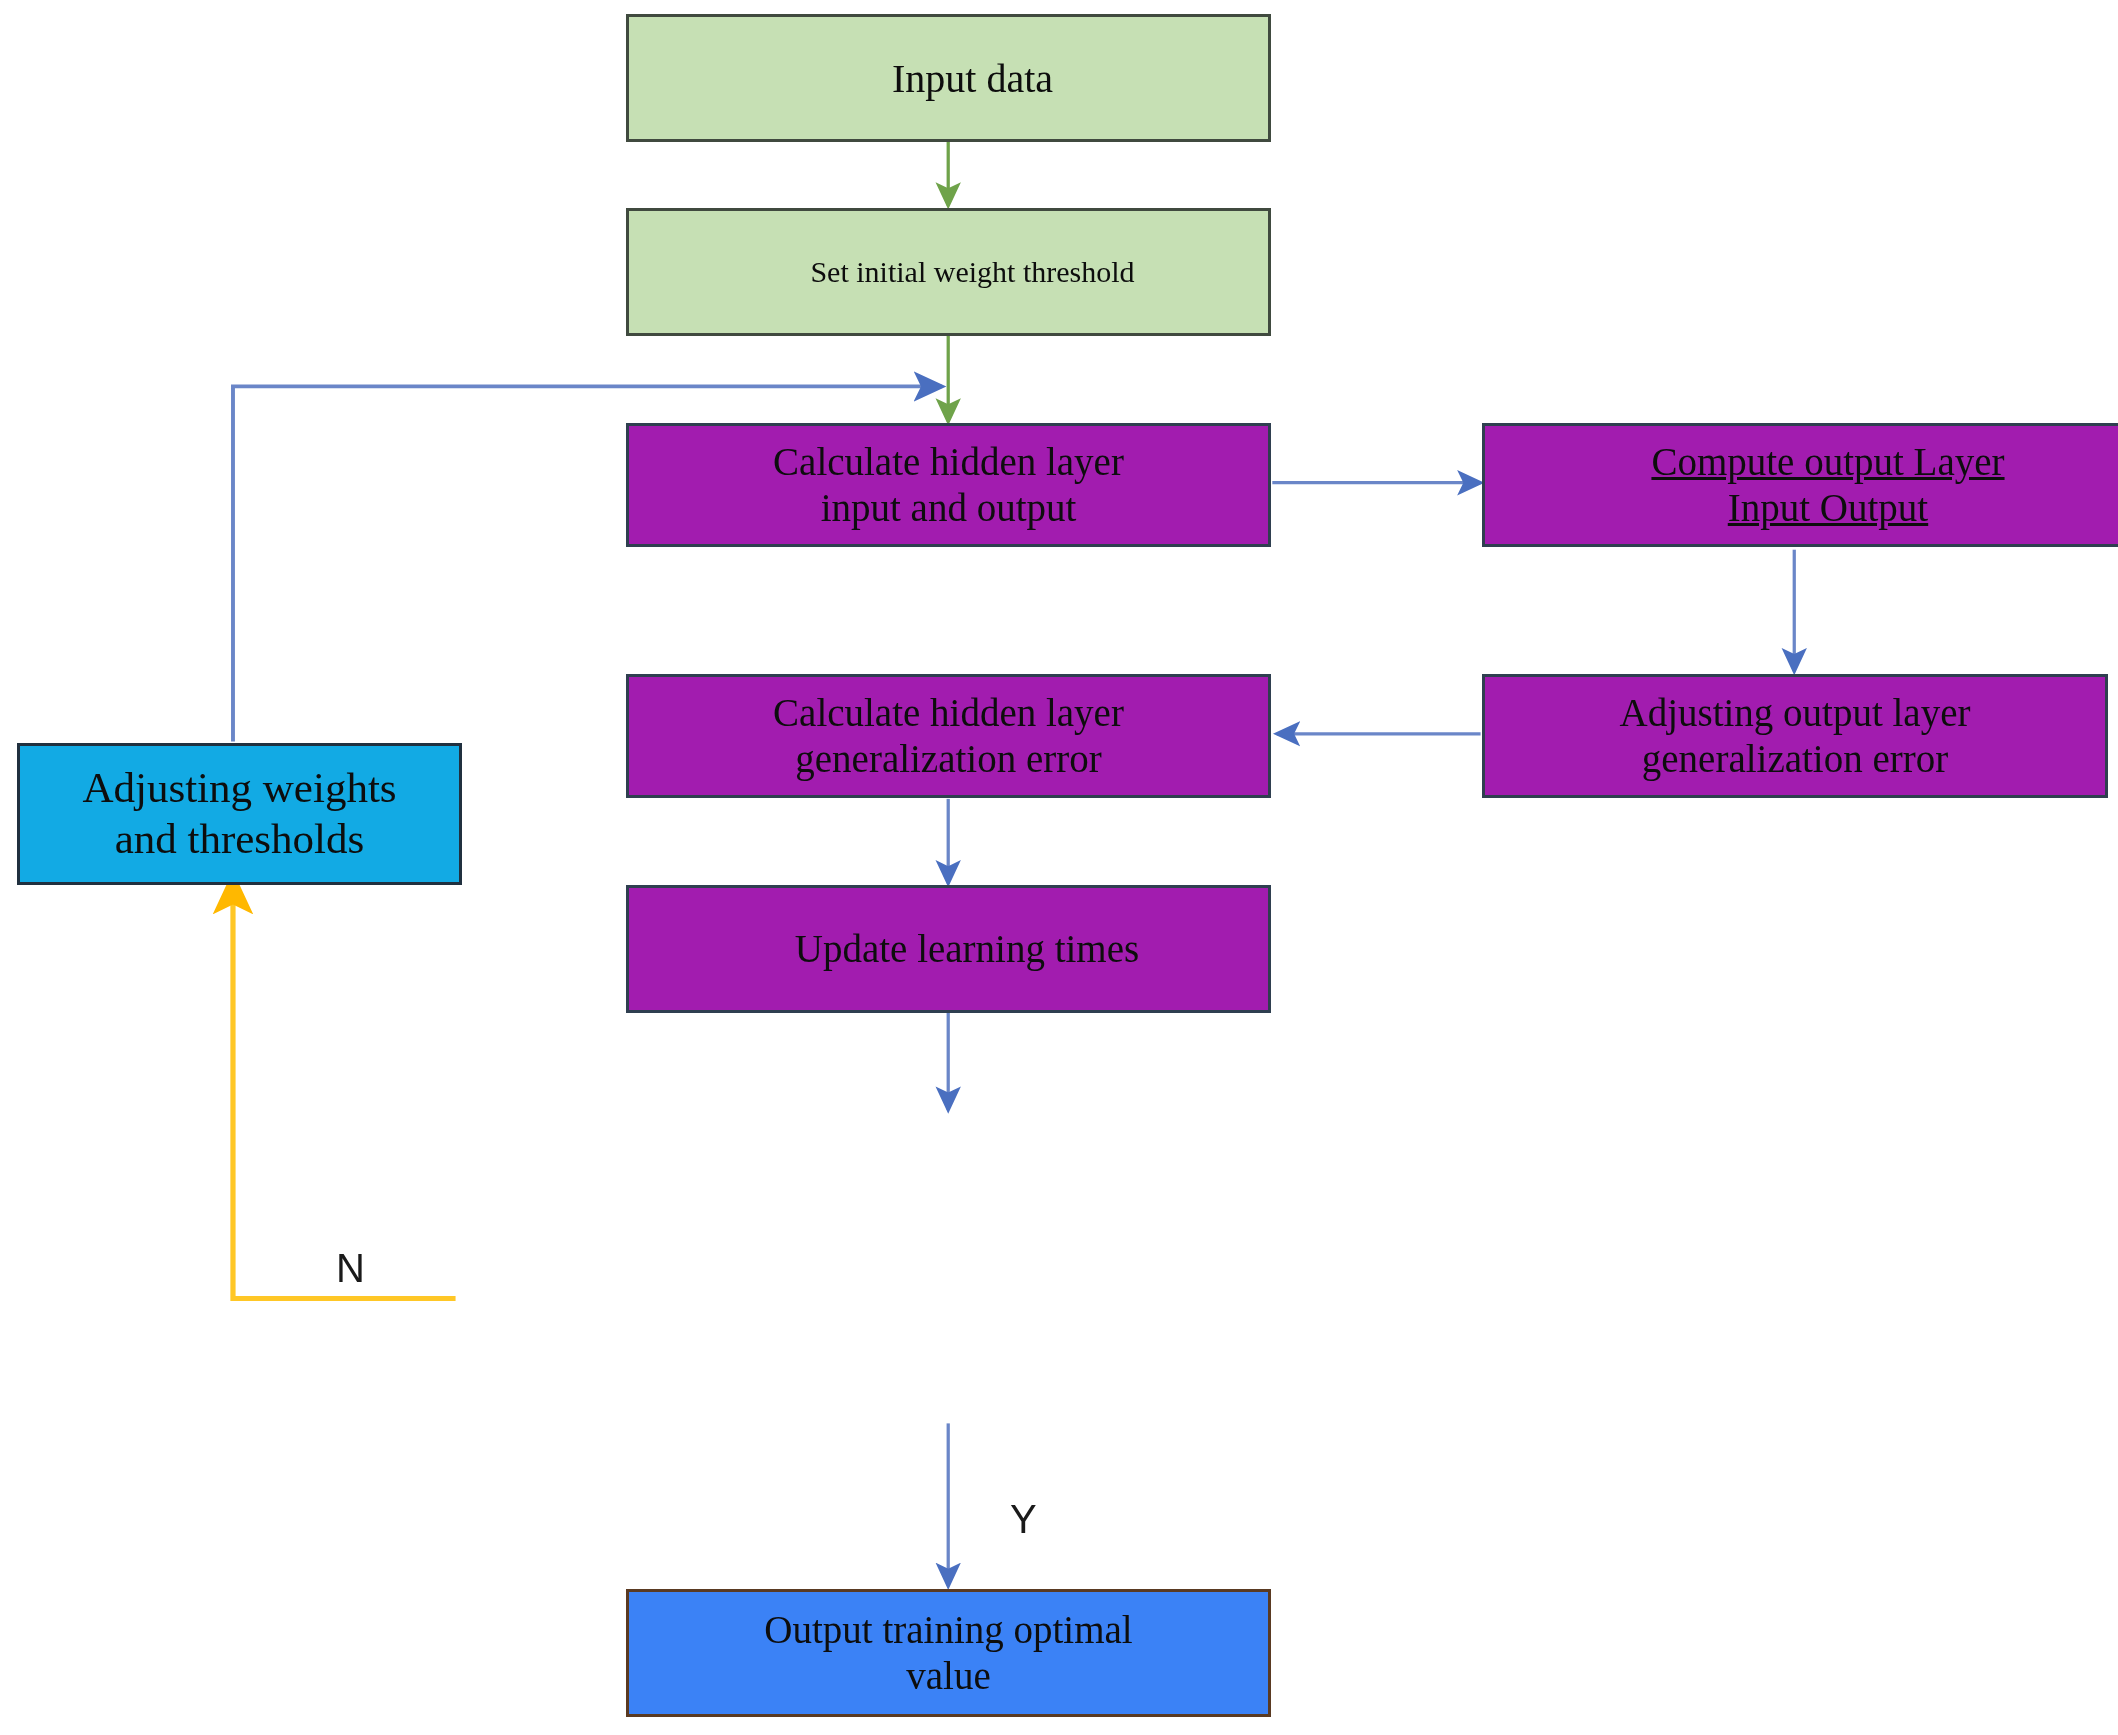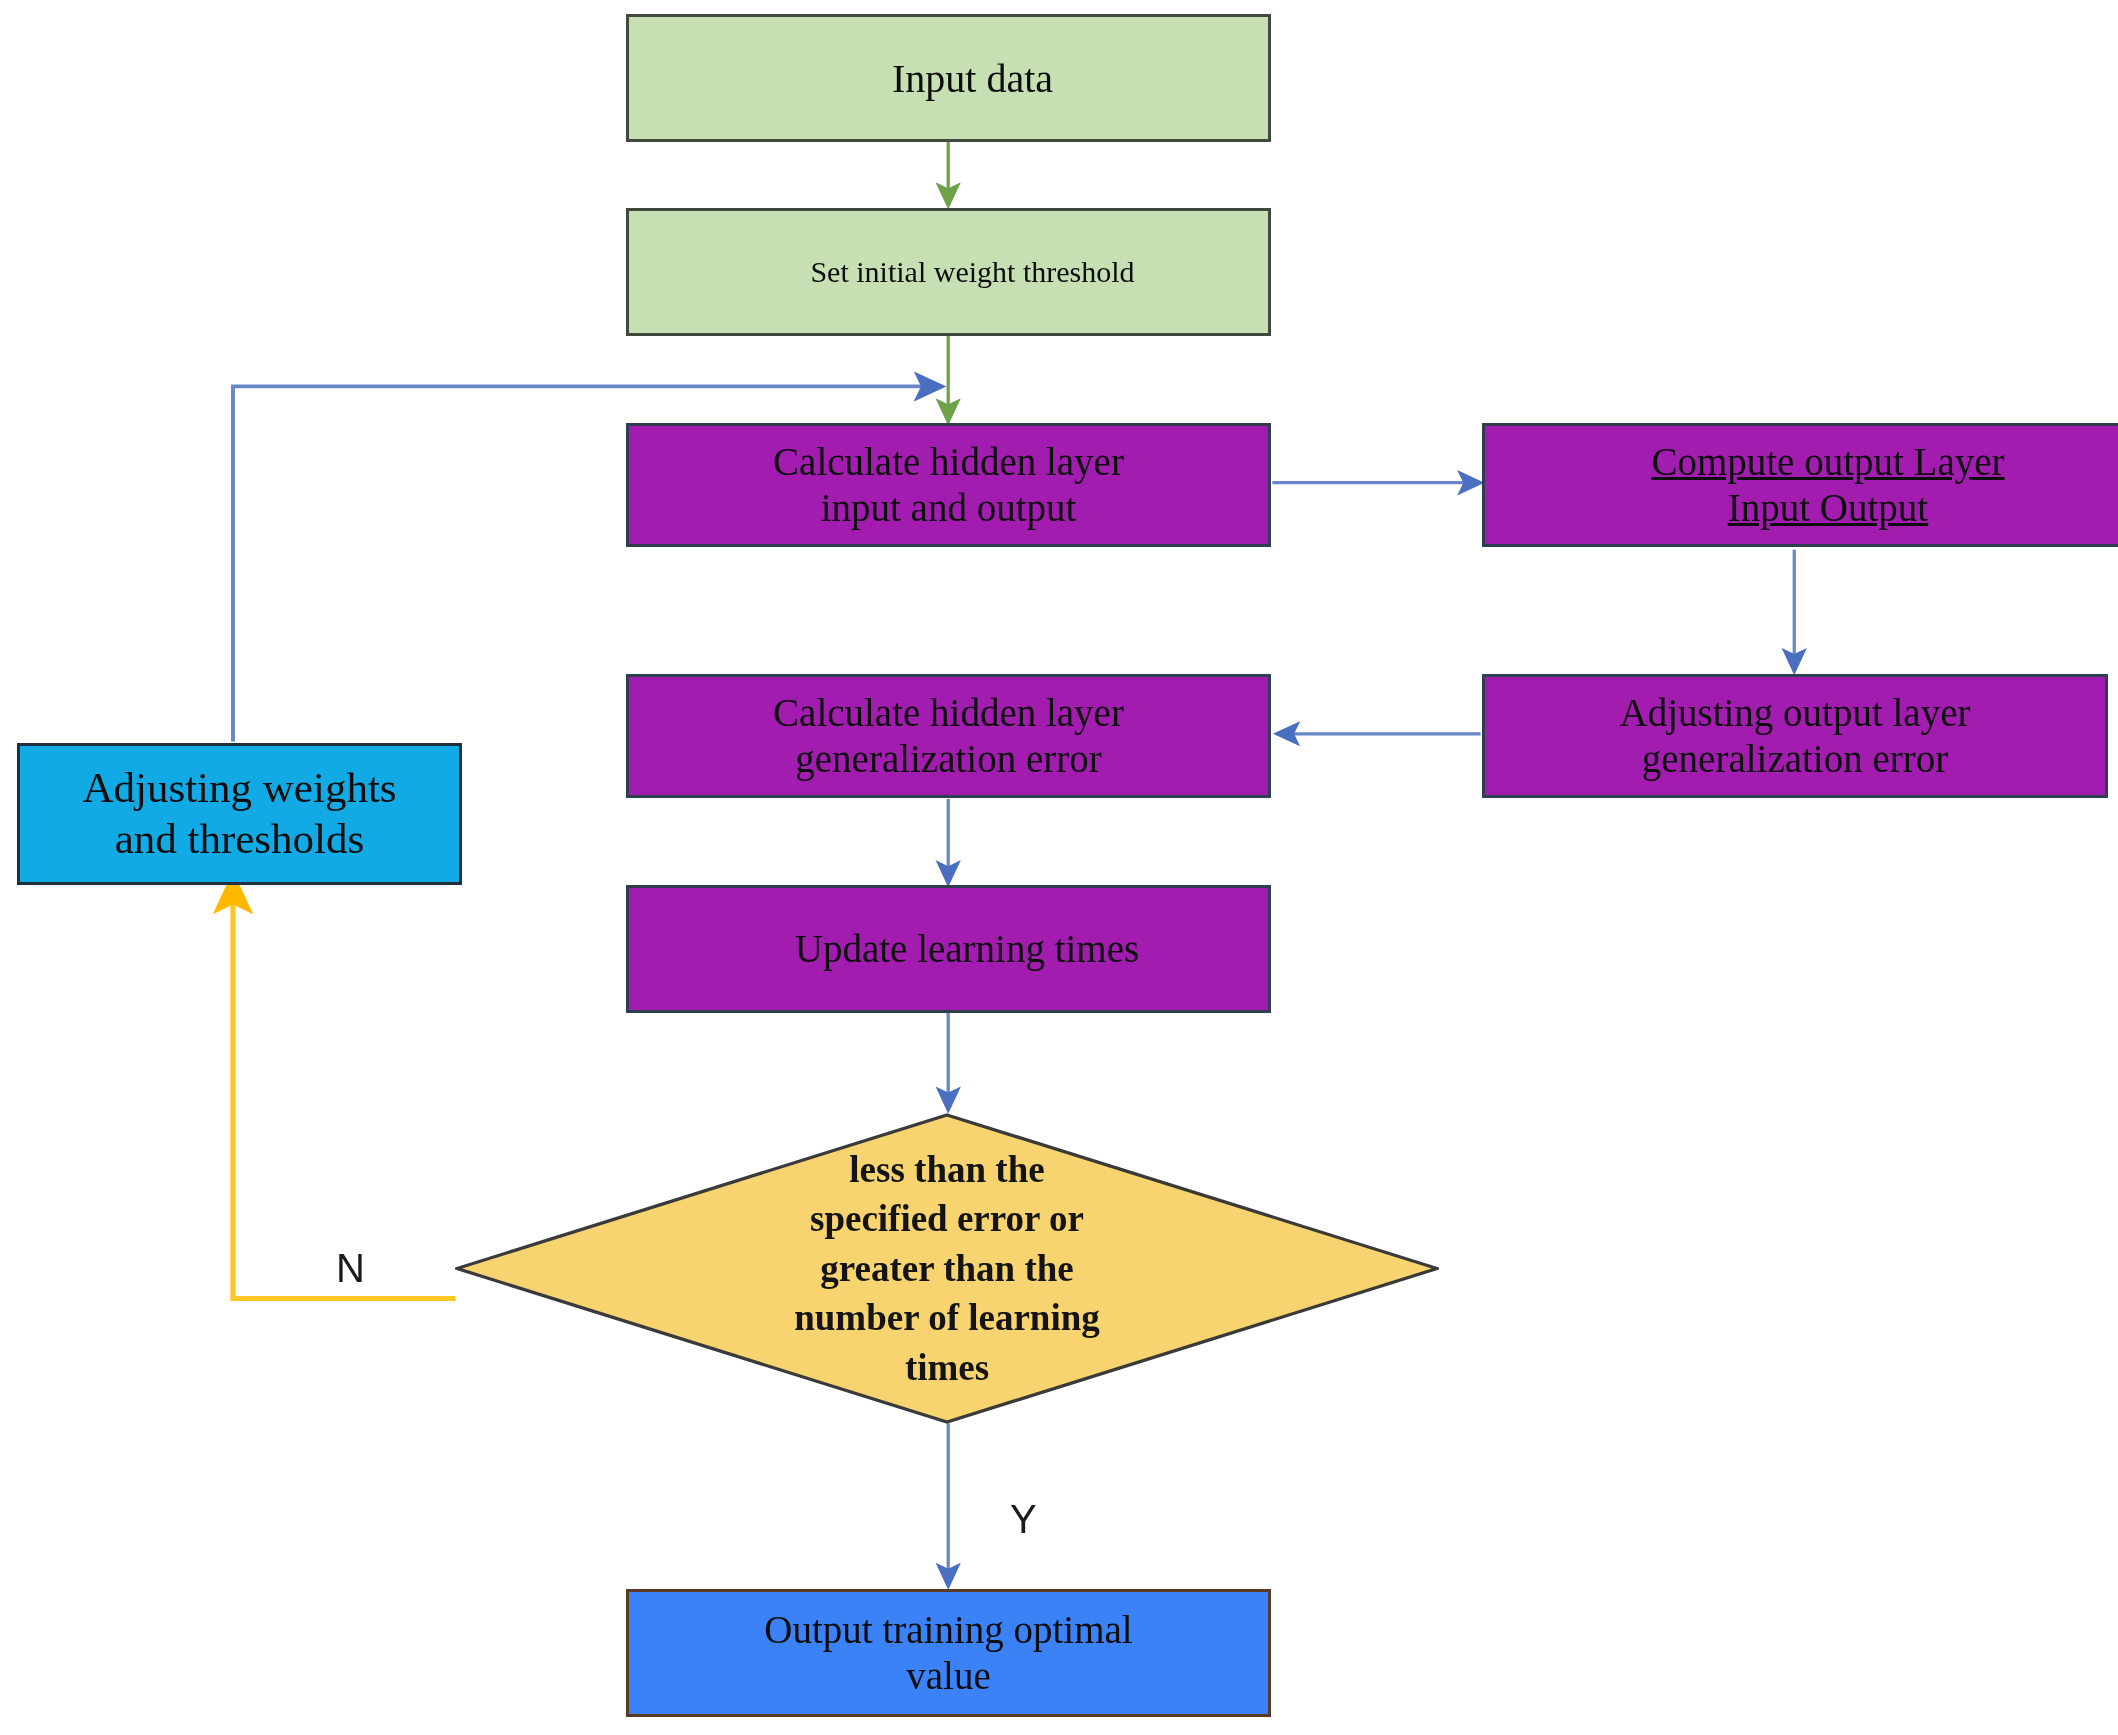--- a/index.html
+++ b/index.html
@@ -158,30 +158,20 @@
 
   <div class="node box cyan" style="left:17px; top:743px; width:445px; height:142px; font-size:43px;">
     <span class="node-text">Adjusting weights
 and thresholds</span>
   </div>
 
   <div class="node box blue" style="left:626px; top:885px; width:645px; height:128px; font-size:39px;padding-left:37px;">
     <span class="node-text">Update learning times</span>
   </div>
 
-  <div class="diamond-wrap" style="left:455px; top:1113px; width:984px; height:311px;">
-    <svg width="984" height="311" viewBox="0 0 1512 478" preserveAspectRatio="none" style="position:absolute; left:0; top:0;">
-      <polygon points="756,3 1509,239 756,475 3,239" fill="#F8D471" stroke="#3A3A3A" stroke-width="5"></polygon>
-    </svg>
-    <span class="diamond-text" style="font-size:37px; width:468px;">less than the
-specified error or
-greater than the
-number of learning
-times</span>
-  </div>
 
   <div class="node box orange" style="left:626px; top:1589px; width:645px; height:128px; font-size:39px;">
     <span class="node-text">Output training optimal
 value</span>
   </div>
 
   <div class="edge-label" style="left:336px; top:1246px; font-size:40px;">N</div>
 
   <div class="edge-label" style="left:1010px; top:1497px; font-size:40px;">Y</div>
 

